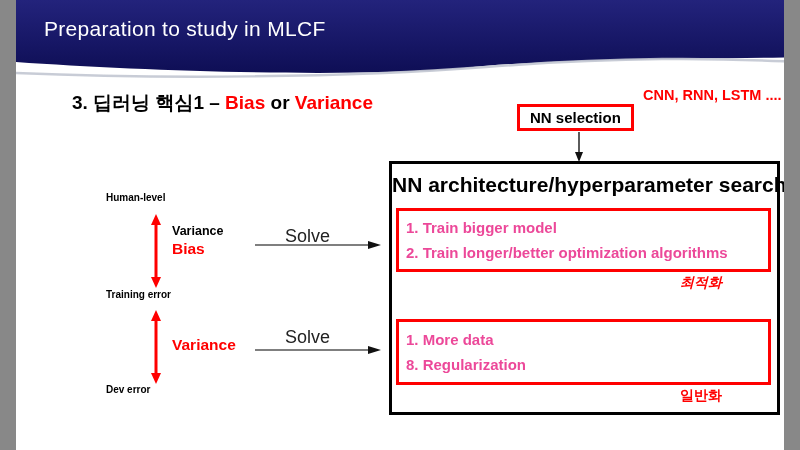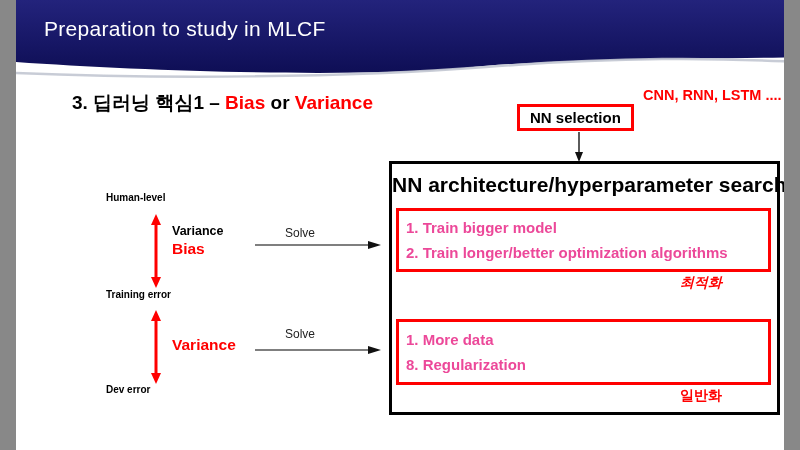--- a/index.html
+++ b/index.html
@@ -76,21 +76,21 @@
     position:absolute;left:156px;top:224px;
     font-size:12.5px;font-weight:bold;color:#000;
   }
   .gap-label{
     position:absolute;
     font-size:15.5px;font-weight:bold;color:#ff0000;
     white-space:nowrap;
   }
   .solve-label{
     position:absolute;
-    font-size:12px;color:#222;white-space:nowrap;
+    font-size:18px;color:#222;white-space:nowrap;
   }
 </style>
 </head>
 <body>
 
 <div class="slide">
 
   <svg class="header-svg" width="800" height="92" viewBox="0 0 800 92">
     <defs>
       <linearGradient id="navyGrad" x1="0" y1="0" x2="0" y2="1">

